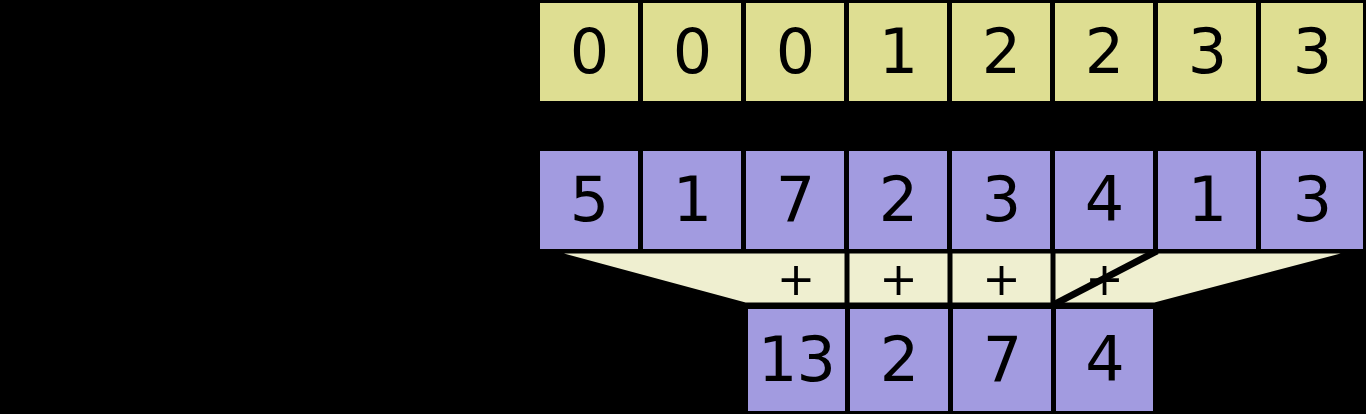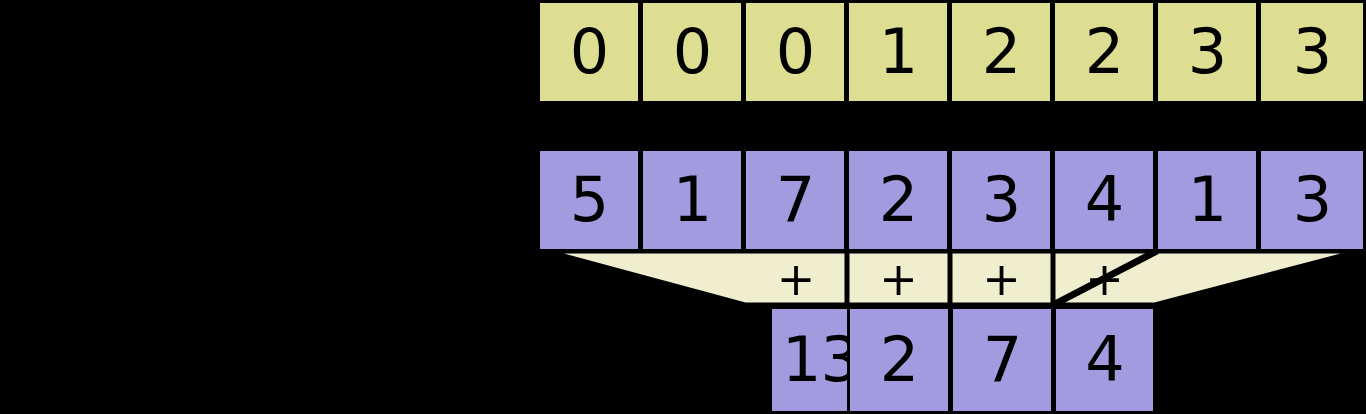--- a/index.html
+++ b/index.html
@@ -94,18 +94,18 @@
   <div class="cell cell-values" style="left:949px; top:148px; width:104px; height:104px;">3</div>
   <div class="cell cell-values" style="left:1052px; top:148px; width:104px; height:104px;">4</div>
   <div class="cell cell-values" style="left:1155px; top:148px; width:104px; height:104px;">1</div>
   <div class="cell cell-values" style="left:1258px; top:148px; width:108px; height:104px;">3</div>
 
   <div class="op-label" style="left:745px; top:254px; width:102px; height:50px;">+</div>
   <div class="op-label" style="left:847px; top:254px; width:103px; height:50px;">+</div>
   <div class="op-label" style="left:950px; top:254px; width:103px; height:50px;">+</div>
   <div class="op-label" style="left:1053px; top:254px; width:103px; height:50px;">+</div>
 
-  <div class="cell cell-output" style="left:769px; top:306px; width:103px; height:108px;">13</div>
+  <div class="cell cell-output" style="left:745px; top:306px; width:103px; height:108px;">13</div>
   <div class="cell cell-output" style="left:847px; top:306px; width:104px; height:108px;">2</div>
   <div class="cell cell-output" style="left:950px; top:306px; width:104px; height:108px;">7</div>
   <div class="cell cell-output" style="left:1053px; top:306px; width:103px; height:108px;">4</div>
 
 </div>
 
 </body></html>

